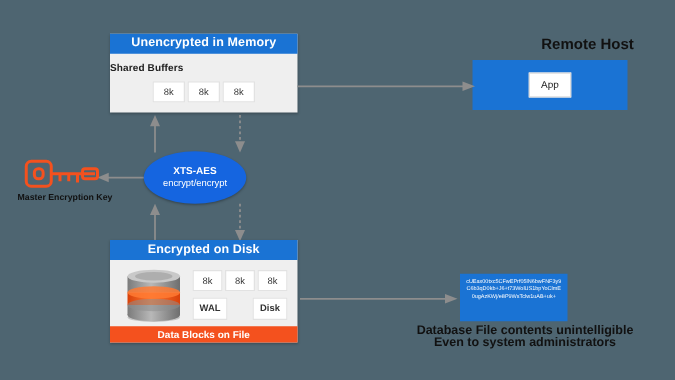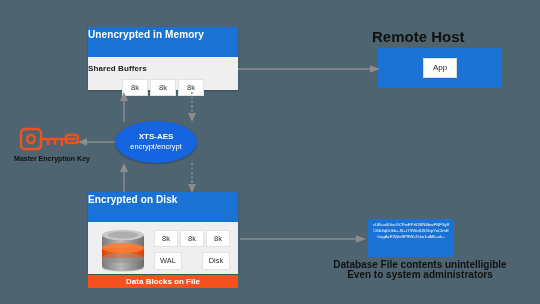--- a/index.html
+++ b/index.html
@@ -8,22 +8,22 @@
     background:#4e6571;
     font-family:"Liberation Sans", sans-serif;
     overflow:hidden;
     position:relative;
   }
   .canvas{position:absolute;inset:0;}
 
   
   .panel{position:absolute;background:#efefef;box-shadow:0 1px 2px rgba(0,0,0,.25);}
   .panel-title{
-    background:#1a73d4;color:#ffffff;
-    font-weight:bold;font-size:10px;line-height:16px;height:30px;
+    background:#1a73d4;color:#ffffff;text-align:center;
+    font-weight:bold;font-size:10px;line-height:16px;height:16px;
     letter-spacing:.1px;
   }
   .panel-footer{
     background:#f4511e;color:#ffffff;text-align:center;
     font-weight:bold;font-size:8px;line-height:13px;height:13px;
   }
 
   
   #mem{left:88px;top:27px;width:150px;height:63px;}
   #mem .sub{
@@ -32,22 +32,22 @@
   }
   .blockrow{display:flex;justify-content:center;gap:2px;margin-top:6px;}
   .blk{
     background:#ffffff;border:1px solid #e2e2e2;
     width:24px;height:15px;line-height:15px;text-align:center;
     font-size:7.5px;color:#333;
   }
 
   
   #remote-label{
-    position:absolute;left:372px;top:28px;width:135px;text-align:left;
-    color:#111;font-size:15px;font-weight:bold;
+    position:absolute;left:372px;top:28px;width:135px;text-align:right;
+    color:#111;font-size:12px;font-weight:bold;
   }
   #remote{
     position:absolute;left:378px;top:48px;width:124px;height:40px;
     background:#1a73d4;
   }
   #remote .app{
     position:absolute;left:50%;top:50%;transform:translate(-50%,-50%);
     background:#ffffff;border:1px solid #dcdcdc;
     width:32px;height:18px;line-height:18px;text-align:center;
     font-size:8px;color:#222;
@@ -71,21 +71,21 @@
   }
 
   
   #disk{left:88px;top:192px;width:150px;height:82px;}
   #disk .body{position:relative;height:53px;}
   #disk .cyl{position:absolute;left:12px;top:6px;width:46px;height:44px;}
   #disk .grid{
     position:absolute;left:66px;top:8px;width:76px;
   }
   #disk .grid .blockrow{gap:2px;margin-top:0;justify-content:flex-start;}
-  #disk .grid .row2{display:flex;gap:20px;margin-top:5px;}
+  #disk .grid .row2{display:flex;gap:20px;margin-top:5px;font-weight:bold;}
   .wide{
     background:#ffffff;border:1px solid #e2e2e2;
     width:34px;height:16px;line-height:16px;text-align:center;
     font-size:7.5px;color:#333;
   }
 
   
   #cipher{
     position:absolute;left:368px;top:219px;width:86px;height:38px;
     background:#1a73d4;color:#ffffff;

